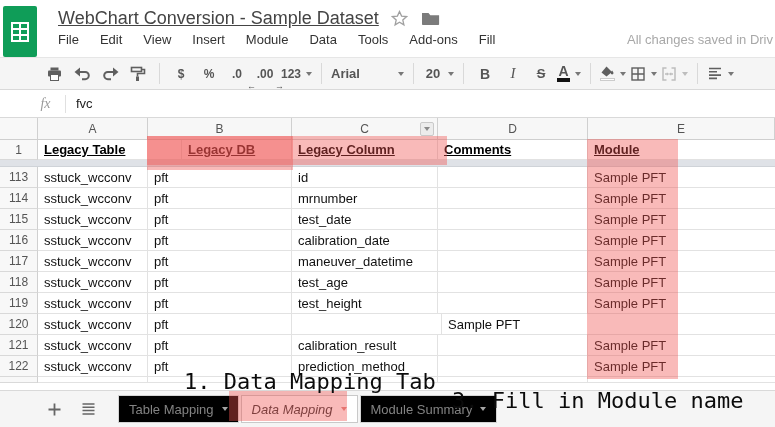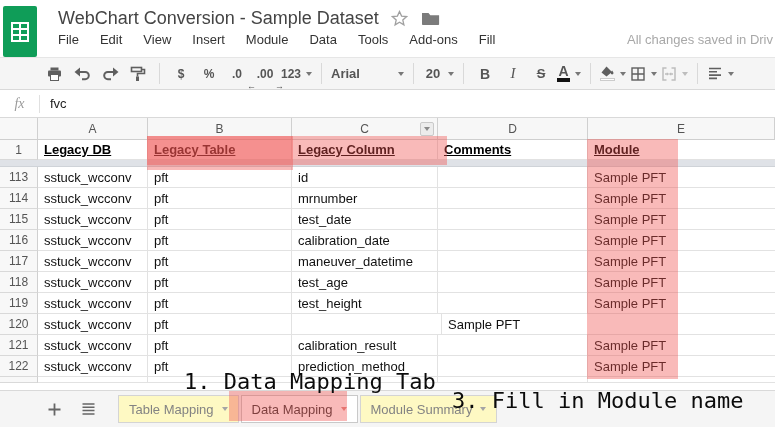--- a/index.html
+++ b/index.html
@@ -4,21 +4,21 @@
 <style>
   :root{ --green:#0f9d58; --pink:rgba(239,83,80,0.40); }
   *{box-sizing:border-box;margin:0;padding:0;}
   body{font-family:"Liberation Sans",sans-serif;background:#fff;}
   #app{position:relative;width:775px;height:427px;overflow:hidden;background:#fff;border:0;}
 
   
   .header{position:relative;height:57px;background:#fff;}
   .logo{position:absolute;left:3px;top:6px;width:34px;height:51px;background:var(--green);border-radius:2px;display:flex;align-items:center;justify-content:center;}
   .title-row{padding:8px 0 0 58px;display:flex;align-items:center;height:28px;}
-  .doc-title{font-size:18px;color:#444;white-space:nowrap;}
+  .doc-title{font-size:18px;color:#444;white-space:nowrap;text-decoration:underline;}
   .star{margin-left:12px;display:flex;align-items:center;}
   .folder{margin-left:13px;display:flex;align-items:center;}
   .menu-row{padding-left:58px;display:flex;align-items:center;height:22px;font-size:13px;color:#333;}
   .menu-item{margin-right:21px;cursor:default;white-space:nowrap;}
   .save-status{margin-left:auto;color:#a8a8a8;white-space:nowrap;padding-right:2px;}
 
   
   .toolbar{height:33px;background:#f5f5f5;border-top:1px solid #e6e6e6;border-bottom:1px solid #d9d9d9;display:flex;align-items:center;padding-left:40px;font-size:13px;color:#444;}
   .tbtn{display:flex;align-items:center;justify-content:center;min-width:24px;height:24px;margin:0 2px;border-radius:2px;}
   .vsep{width:1px;height:21px;background:#d9d9d9;margin:0 7px;}
@@ -29,21 +29,21 @@
   .font-name{font-weight:bold;color:#555;min-width:62px;text-align:left;}
   .font-size-v{font-weight:bold;color:#555;min-width:20px;text-align:center;}
   .b-btn{font-weight:bold;color:#555;font-size:14px;}
   .i-btn{font-style:italic;font-family:"Liberation Serif",serif;color:#555;font-size:15px;}
   .s-btn{text-decoration:line-through;font-weight:bold;color:#555;font-size:13px;}
   .a-btn{font-weight:bold;color:#555;font-size:14px;line-height:13px;border-bottom:4px solid #111;padding:0 1px;}
   .bucket-wrap{display:flex;flex-direction:column;align-items:center;}
   .color-strip{width:15px;height:3px;background:#fff;border:1px solid #ccc;margin-top:1px;}
 
   
-  .formula-bar{height:28px;background:#fff;border-bottom:1px solid #d9d9d9;display:flex;align-items:center;}
+  .formula-bar{height:28px;background:#fff;border-bottom:1px solid #d9d9d9;display:flex;align-items:center;padding-left:26px;}
   .fx{width:40px;text-align:center;font-family:"Liberation Serif",serif;font-style:italic;color:#9a9a9a;font-size:14px;border-right:1px solid #e0e0e0;height:18px;line-height:18px;}
   .fvalue{padding-left:10px;font-size:13px;color:#222;}
 
   
   .grid{position:relative;width:775px;}
   .grow{display:flex;width:775px;}
   .gut{width:38px;flex:0 0 38px;background:#f8f8f8;border-right:1px solid #d0d0d0;border-bottom:1px solid #d9d9d9;text-align:center;font-size:12px;color:#555;}
   .cell{border-right:1px solid #e2e2e2;border-bottom:1px solid #e2e2e2;font-size:13px;color:#111;padding-left:6px;overflow:hidden;white-space:nowrap;}
   .ca{width:110px;flex:0 0 110px;} .cb{width:144px;flex:0 0 144px;} .cc{width:146px;flex:0 0 146px;position:relative;}
   .cd{width:150px;flex:0 0 150px;} .ce{flex:1;border-right:none;}
@@ -55,23 +55,23 @@
   .freeze-band{height:7px;background:#dfe2e7;border-bottom:1px solid #cfd3d8;width:775px;}
   .data-row{height:21px;line-height:21px;}
   .stub-row{height:6px;}
   .filter-btn{position:absolute;right:3px;top:4px;width:14px;height:14px;background:#ececec;border:1px solid #c9c9c9;border-radius:2px;display:flex;align-items:center;justify-content:center;}
   .filter-btn .dd{margin-left:0;border-top-color:#8a8a8a;}
 
   
   .tabbar{position:absolute;left:0;bottom:0;width:775px;height:37px;background:#f5f5f5;border-top:1px solid #d9d9d9;display:flex;align-items:center;padding-left:42px;}
   .sheetbtn{display:flex;align-items:center;justify-content:center;width:24px;height:24px;margin-right:10px;}
   .tabs{display:flex;align-items:stretch;height:28px;margin-left:8px;}
-  .tab{display:flex;align-items:center;padding:0 10px;border:1px solid #d4d4d4;background:#fef9c3;color:#838383;font-size:13px;margin-right:2px;white-space:nowrap;}
+  .tab{display:flex;align-items:center;padding:0 10px;border:1px solid #d4d4d4;background:#000000;color:#838383;font-size:13px;margin-right:2px;white-space:nowrap;}
   .tab .dd{border-top-color:#a5a5a5;margin-left:8px;}
-  .tab.active{background:#fff;color:#333;border-color:#c9c9c9;}
+  .tab.active{background:#fff;color:#333;border-color:#c9c9c9;font-style:italic;}
   .tab.active .dd{border-top-color:#e08a86;}
 
   
   .hl{position:absolute;background:var(--pink);z-index:5;pointer-events:none;}
   .hl-bc1{left:147px;top:136px;width:300px;height:29px;}
   .hl-bc2{left:147px;top:136px;width:146px;height:34px;}
   .hl-module{left:587px;top:139px;width:91px;height:240px;}
   .hl-tab{left:229px;top:391px;width:118px;height:30px;}
   .anno{position:absolute;z-index:6;font-family:"DejaVu Sans Mono",monospace;color:#0b0b0b;font-size:22px;white-space:nowrap;}
   .anno2{left:136px;top:92px;font-size:23px;}
@@ -229,22 +229,22 @@
         <span class="filter-btn">
             <span class="dd"></span>
           </span>
       </div>
       <div class="cell cd">D</div>
       <div class="cell ce">E</div>
     </div>
 
     <div class="grow hdr-row">
       <div class="gut">1</div>
+      <div class="cell cb">Legacy Table</div>
       <div class="cell ca">Legacy DB</div>
-      <div class="cell cb">Legacy Table</div>
       <div class="cell cc">Legacy Column</div>
       <div class="cell cd">Comments</div>
       <div class="cell ce">Module</div>
     </div>
 
     <div class="freeze-band"></div>
 
     <div class="grow data-row">
       <div class="gut">113</div>
       <div class="cell ca">sstuck_wcconv</div>

